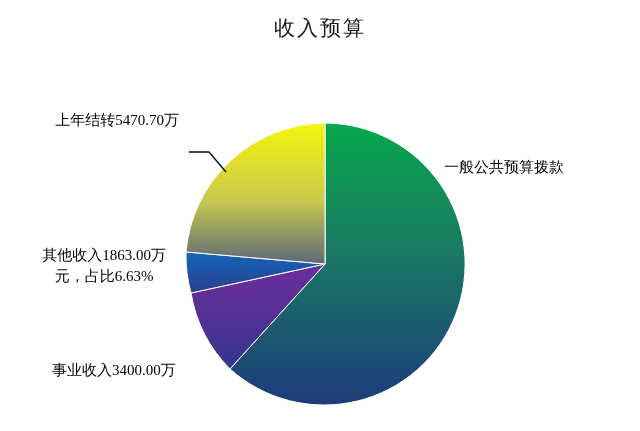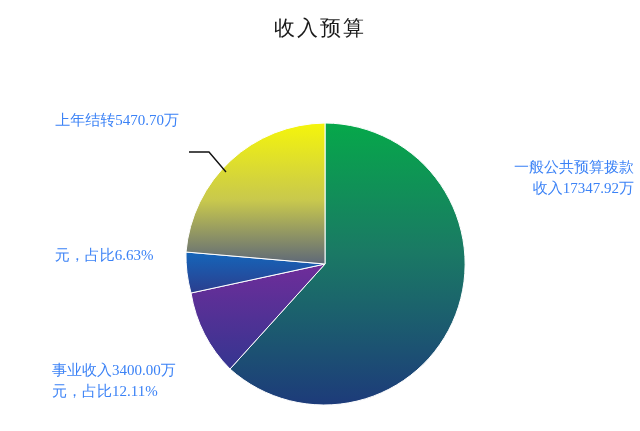--- a/index.html
+++ b/index.html
@@ -39,34 +39,34 @@
   .pie-svg {
     position: absolute;
     left: 0;
     top: 0;
     width: 640px;
     height: 431px;
   }
 
   .slice-label {
     position: absolute;
-    color: #3b82f6;
+    color: #000000;
     font-size: 15px;
     line-height: 1.42;
     text-align: center;
     font-family: "Liberation Serif", "DejaVu Serif", serif;
     white-space: nowrap;
     font-weight: 400;
   }
 
   #label-general {
     left: 444px;
     top: 157px;
     width: 190px;
-    text-align: right;
+    text-align: left;
   }
   #label-carryover {
     left: 22px;
     top: 110px;
     width: 190px;
     text-align: center;
   }
   #label-other {
     left: 8px;
     top: 245px;
@@ -122,29 +122,28 @@
 
     <path d="M 325 264 L 191 293 A 141 141 0 0 1 186 252 Z" fill="url(#grad-blue)" stroke="#ffffff" stroke-width="1"></path>
 
     <path d="M 325 264 L 186 252 A 141 141 0 0 1 325 123 Z" fill="url(#grad-yellow)" stroke="#ffffff" stroke-width="1"></path>
 
     <polyline points="189,152 209,152 226,172" fill="none" stroke="#111111" stroke-width="1.4"></polyline>
   </svg>
 
   <div class="slice-label" id="label-general">
     <span class="lbl-line">一般公共预算拨款</span>
-    <span class="lbl-line">收入17347.92万</span>
   </div>
 
   <div class="slice-label" id="label-carryover">
     <span class="lbl-line">上年结转5470.70万</span>
   </div>
 
   <div class="slice-label" id="label-other">
+    <span class="lbl-line">其他收入1863.00万</span>
     <span class="lbl-line">元，占比6.63%</span>
   </div>
 
   <div class="slice-label" id="label-business">
     <span class="lbl-line">事业收入3400.00万</span>
-    <span class="lbl-line">元，占比12.11%</span>
   </div>
 
 </div>
 
 </body></html>

